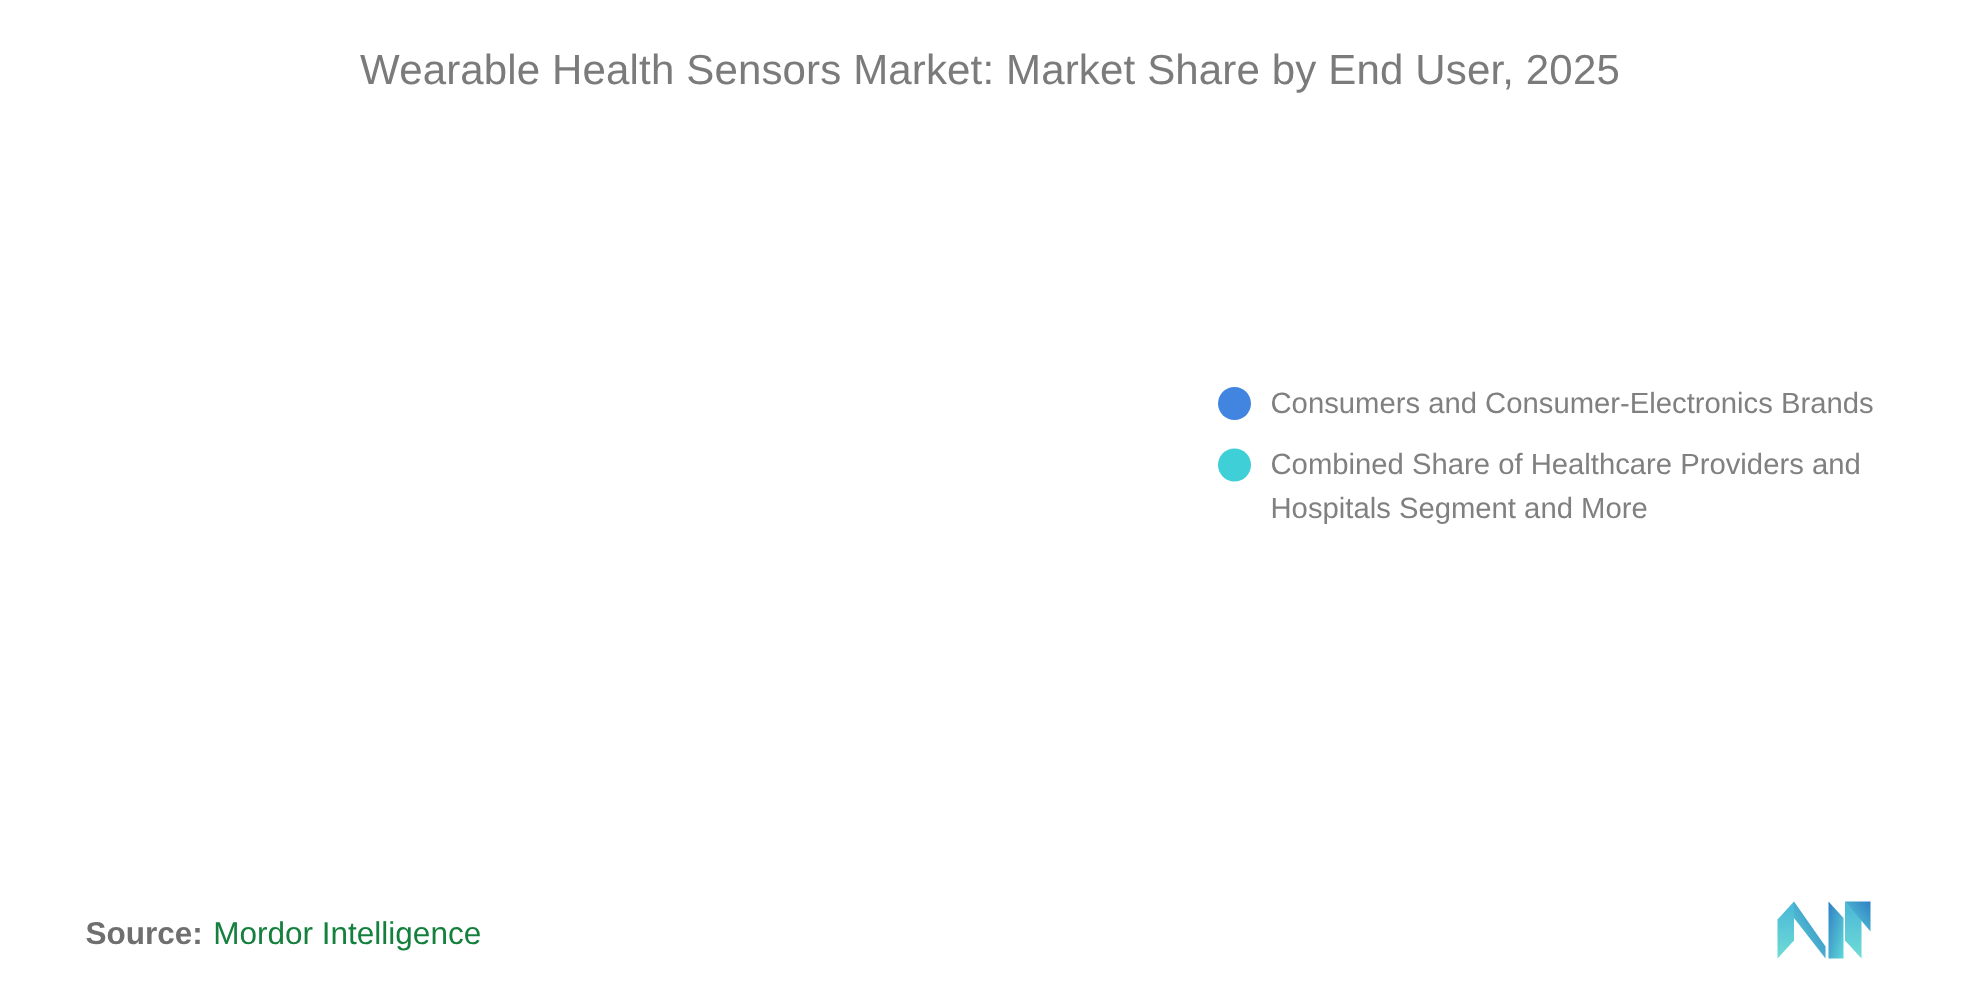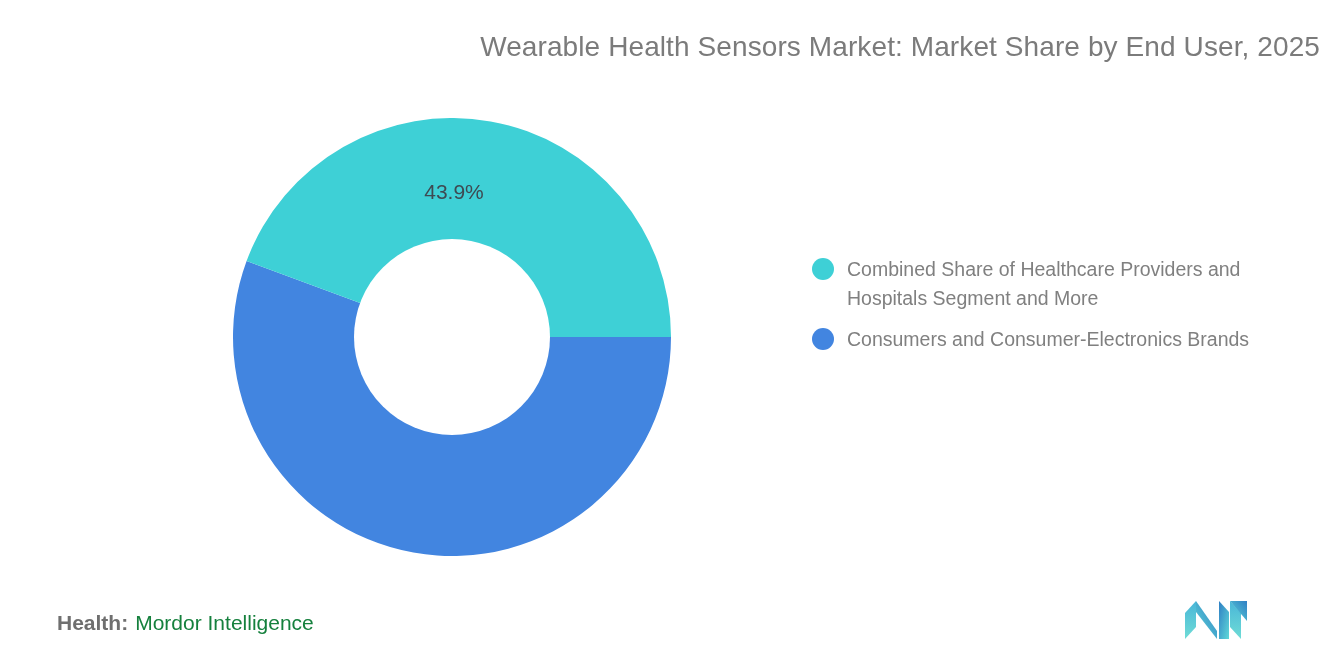--- a/index.html
+++ b/index.html
@@ -20,21 +20,21 @@
     position: absolute;
     inset: 0;
   }
 
   
   .chart-title {
     position: absolute;
     left: 0;
     top: 28px;
     width: 1320px;
-    text-align: right;
+    text-align: center;
     font-size: 28px;
     font-weight: 400;
     color: #7b7b7b;
     letter-spacing: 0.1px;
     line-height: 38px;
     white-space: nowrap;
   }
 
   
   .donut-wrap {
@@ -124,50 +124,37 @@
     height: 42px;
   }
 </style>
 </head>
 <body>
 
 <div class="figure">
 
   <div class="chart-title">Wearable Health Sensors Market: Market Share by End User, 2025</div>
 
-  <div class="donut-wrap">
-    <svg class="donut-svg" viewBox="0 0 438 438">
-
-      <path id="slice-0" d="M 219 219 L 438.00 219.00 A 219 219 0 1 1 13.60 143.02 Z" fill="#4285e0"></path>
-
-      <path id="slice-1" d="M 219 219 L 13.60 143.02 A 219 219 0 0 1 438.00 219.00 Z" fill="#3ed0d6"></path>
-
-      <circle cx="219" cy="219" r="98" fill="#ffffff"></circle>
-    </svg>
-    <div class="slice-label">
-      <span>43.9%</span>
-    </div>
-  </div>
 
   <div class="legend">
+
+    <div class="legend-item">
+      <span class="legend-marker" style="background:#4285e0"></span>
+      <span class="legend-label">Consumers and Consumer-Electronics Brands</span>
+    </div>
 
     <div class="legend-item">
       <span class="legend-marker" style="background:#3ed0d6"></span>
       <span class="legend-label">Combined Share of Healthcare Providers and Hospitals Segment and More</span>
     </div>
 
-    <div class="legend-item">
-      <span class="legend-marker" style="background:#4285e0"></span>
-      <span class="legend-label">Consumers and Consumer-Electronics Brands</span>
-    </div>
-
   </div>
 
   <div class="source">
-    <span class="source-label">Health:</span><span class="source-value">Mordor Intelligence</span>
+    <span class="source-label">Source:</span><span class="source-value">Mordor Intelligence</span>
   </div>
 
   <div class="logo">
     <svg viewBox="0 0 66 42" width="66" height="42">
       <defs>
         <linearGradient id="lgA" x1="0" y1="1" x2="1" y2="0">
           <stop offset="0" stop-color="#5fd8d8"></stop>
           <stop offset="1" stop-color="#2f7fc4"></stop>
         </linearGradient>
         <linearGradient id="lgB" x1="0" y1="0" x2="1" y2="1">

